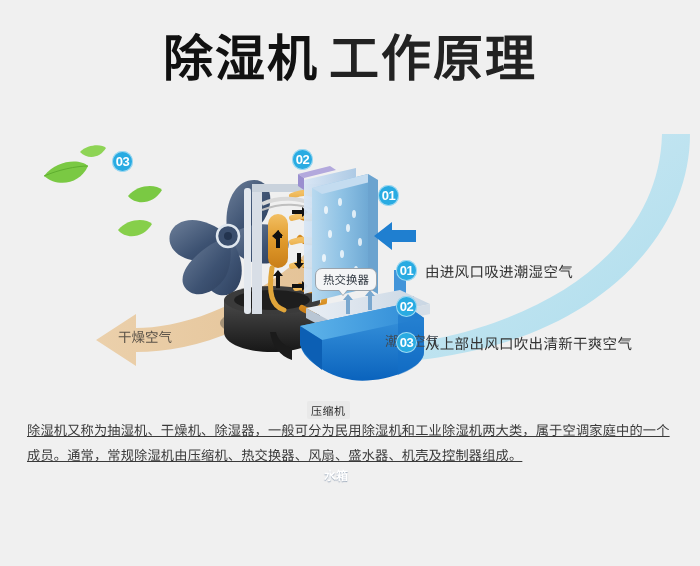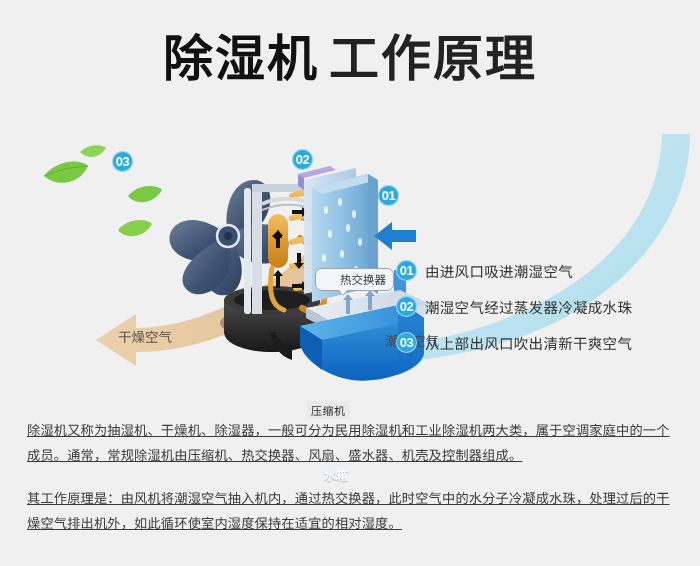--- a/index.html
+++ b/index.html
@@ -50,21 +50,21 @@
     font-size:13px;
     color:#444;
     white-space:nowrap;
     text-align:center;
   }
   .dlabel.dry{left:118px;top:208px;color:#5a5248;font-size:13.5px;}
   .dlabel.humid{left:385px;top:212px;color:#3f4a55;font-size:13.5px;}
 
   .bubble{
     position:absolute;left:315px;top:150px;
-    padding:2px 7px 3px 24px;
+    padding:2px 7px 3px 7px;
     border:1px solid #9aa3ac;
     border-radius:7px;
     background:#f4f5f6;
     font-size:11.5px;
     color:#2f3740;
     white-space:nowrap;
   }
   .bubble:after{
     content:"";position:absolute;left:22px;bottom:-6px;
     width:0;height:0;
@@ -313,26 +313,24 @@
     <div class="tank-label">水箱</div>
   </div>
 
   <div class="legend">
     <div class="legend-row">
       <span class="badge">01</span>
       <span class="legend-text">由进风口吸进潮湿空气</span>
     </div>
     <div class="legend-row">
       <span class="badge">02</span>
-      <span class="legend-text">潮湿空气经过蒸发器冷凝成水珠</span>
     </div>
     <div class="legend-row">
       <span class="badge">03</span>
       <span class="legend-text">从上部出风口吹出清新干爽空气</span>
     </div>
   </div>
 
   <div class="copy">
     <p class="para">除湿机又称为抽湿机、干燥机、除湿器，一般可分为民用除湿机和工业除湿机两大类，属于空调家庭中的一个成员。通常，常规除湿机由压缩机、热交换器、风扇、盛水器、机壳及控制器组成。</p>
-    <p class="para">其工作原理是：由风机将潮湿空气抽入机内，通过热交换器，此时空气中的水分子冷凝成水珠，处理过后的干燥空气排出机外，如此循环使室内湿度保持在适宜的相对湿度。</p>
   </div>
 
 </div>
 
 </body></html>

